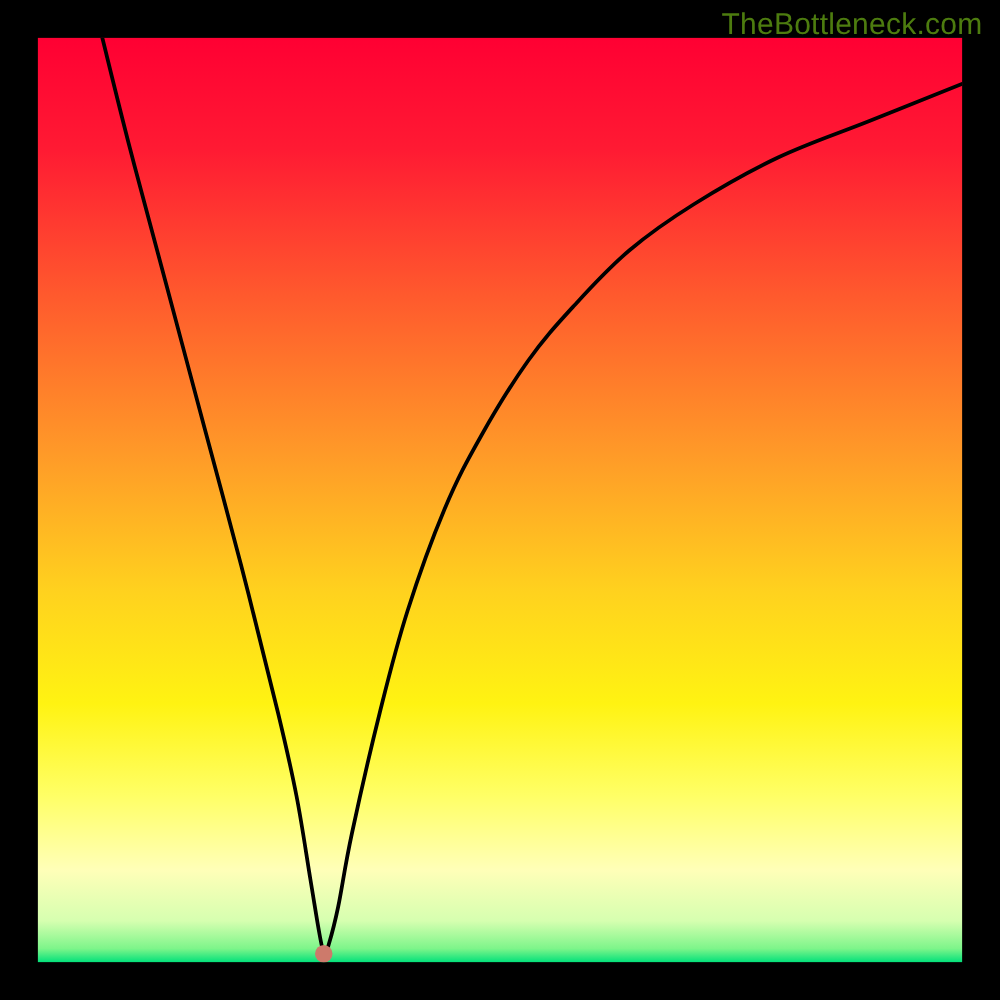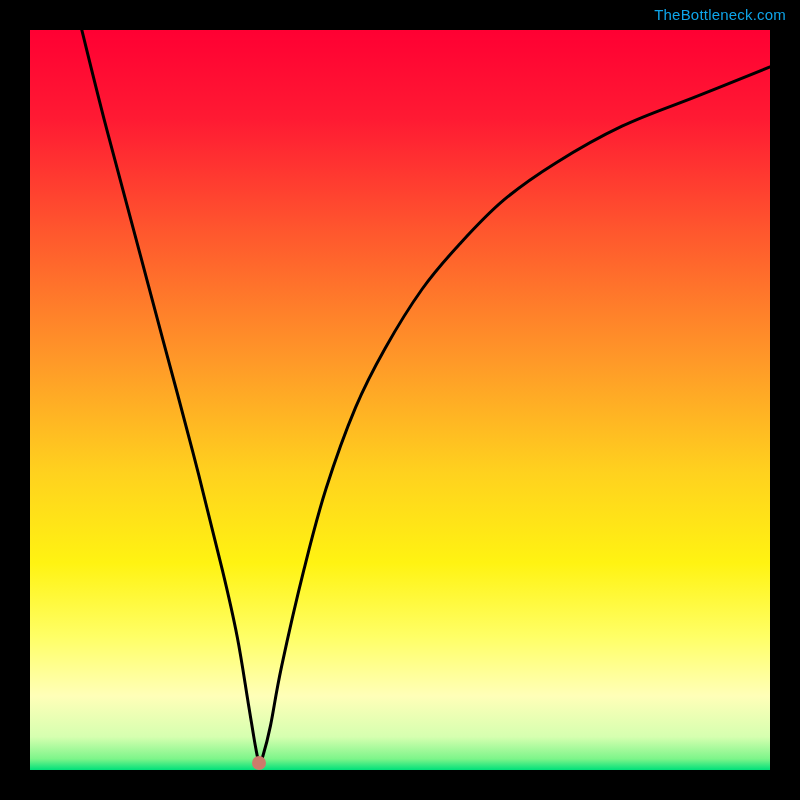--- a/index.html
+++ b/index.html
@@ -23,23 +23,23 @@
     left: 30px;
     top: 30px;
     width: 740px;
     height: 740px;
     overflow: hidden;
   }
   .watermark {
     position: absolute;
     top: 6px;
     right: 14px;
-    color: #0ea5e9;
+    color: #4d7c0f;
     font-family: Arial, Helvetica, sans-serif;
-    font-size: 15px;
+    font-size: 24px;
     font-weight: 400;
     letter-spacing: 0.2px;
   }
   .marker {
     position: absolute;
     width: 14px;
     height: 14px;
     border-radius: 50%;
     background: #cd7a6b;
     transform: translate(-50%, -50%);

